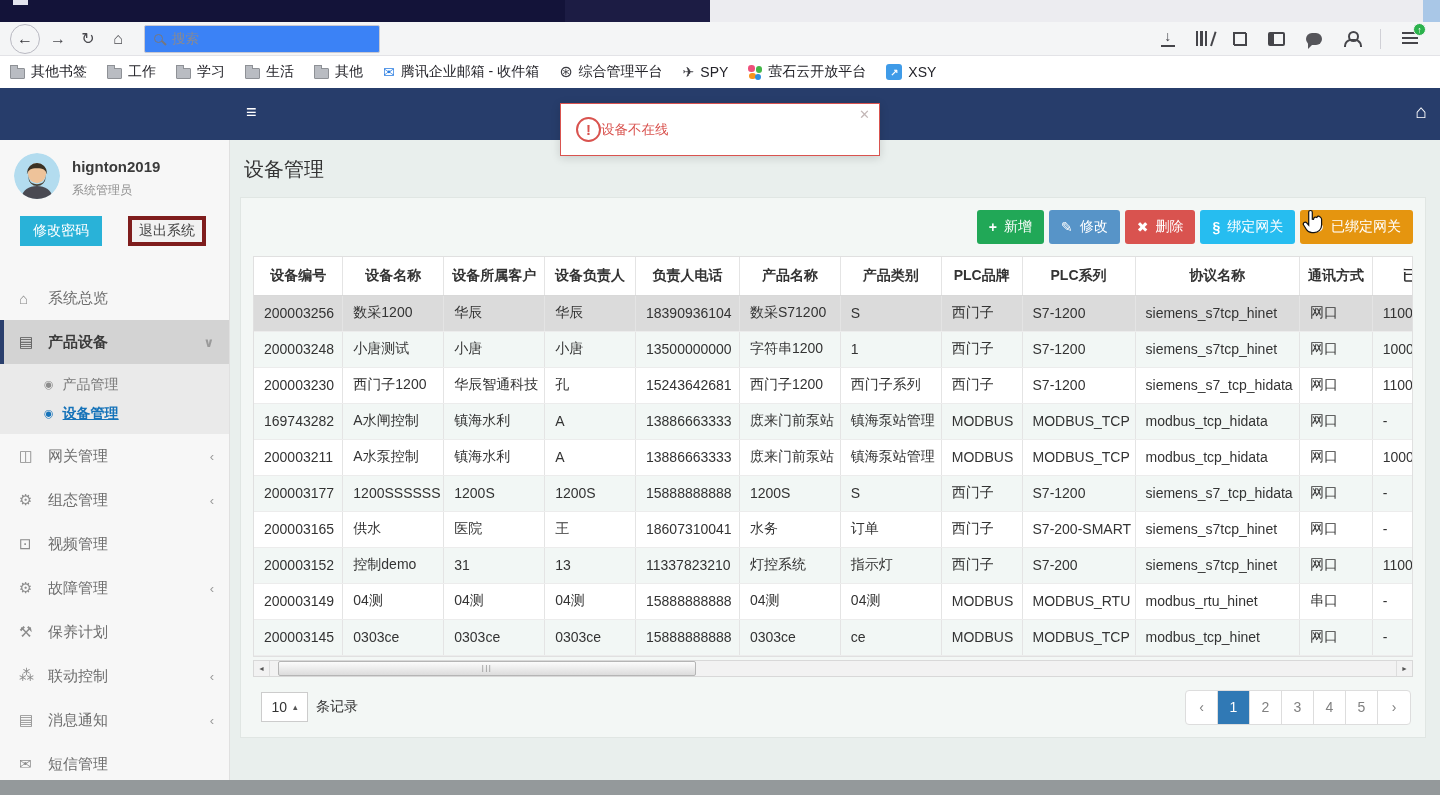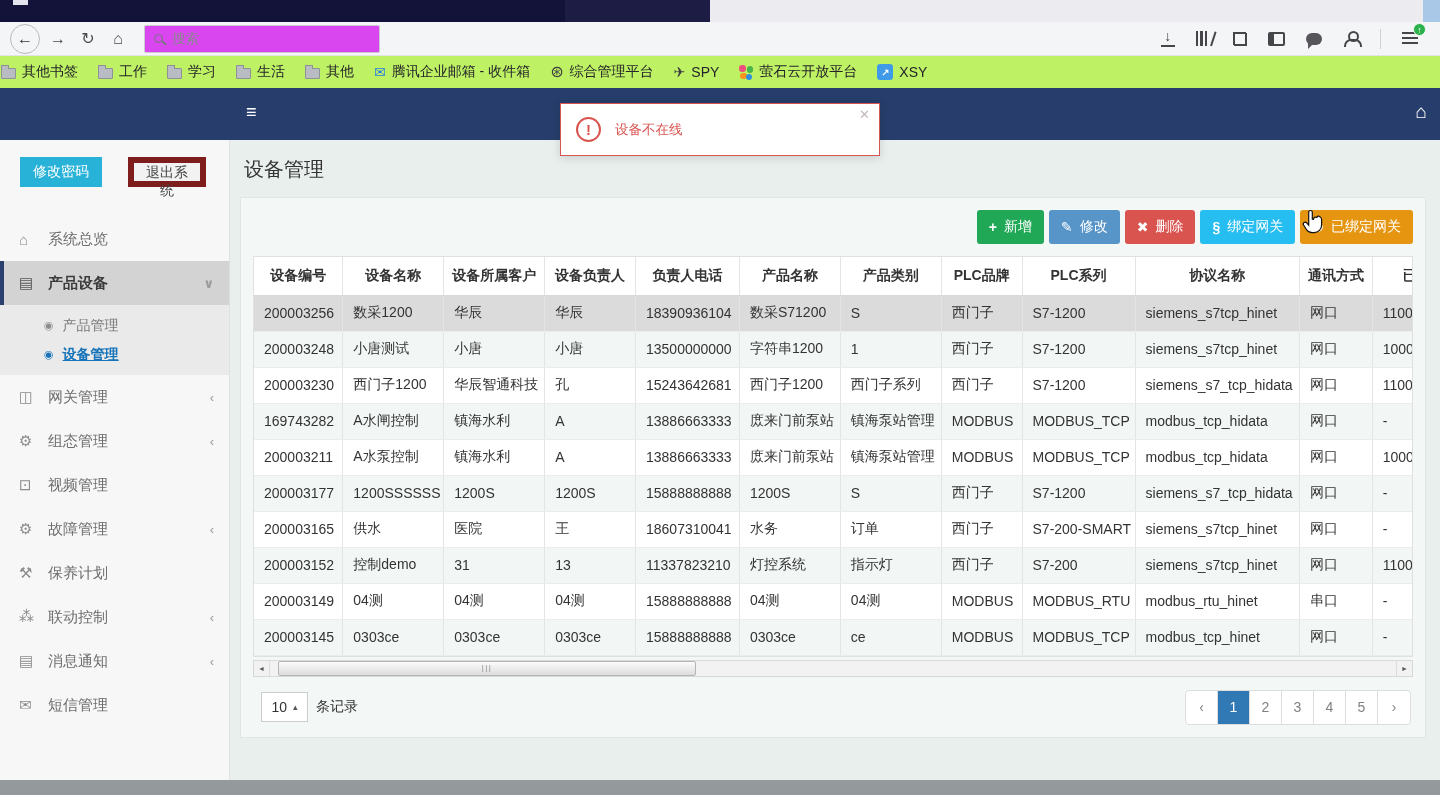--- a/index.html
+++ b/index.html
@@ -25,21 +25,21 @@
   .blocked-ic::after { content:""; position:absolute; left:-1px; top:6px; width:15px; height:2px; background:#e06a5a; transform:rotate(-40deg); }
   .perm-ic { position:relative; width:13px; height:10px; flex:0 0 auto; }
   .perm-ic::before { content:""; position:absolute; top:1px; left:0; width:13px; height:2px; background:#4a4a4f; box-shadow:0 6px 0 #4a4a4f; }
   .perm-ic::after { content:""; position:absolute; top:0; left:2px; width:4px; height:4px; border-radius:50%; background:#4a4a4f; box-shadow:6px 6px 0 #4a4a4f; }
   .url-text { font-size:13.5px; color:#74747a; white-space:nowrap; overflow:hidden; }
   .url-domain { color:#0c0c0d; }
   .zoom-pill { margin-left:auto; border:1px solid #b6b6bf; border-radius:10px; padding:1px 9px; font-size:11.5px; color:#0c0c0d; background:#f6f6f8; white-space:nowrap; }
   .url-dots { font-size:15px; color:#4a4a4f; margin-left:6px; }
   .url-star { font-size:16px; color:#4a4a4f; margin-left:6px; }
 
-  .bsearch { width:236px; height:28px; background:#d946ef; border:1px solid #c9c9d2; border-radius:2px; display:flex; align-items:center; padding:0 9px; margin-left:10px; gap:7px; }
+  .bsearch { width:236px; height:28px; background:#3b82f6; border:1px solid #c9c9d2; border-radius:2px; display:flex; align-items:center; padding:0 9px; margin-left:10px; gap:7px; }
   .mag-ic { width:9px; height:9px; border:1.6px solid #77777d; border-radius:50%; position:relative; flex:0 0 auto; }
   .mag-ic::after { content:""; position:absolute; width:6px; height:1.7px; background:#77777d; transform:rotate(45deg); right:-5px; bottom:-2px; }
   .bsearch input { border:none; outline:none; width:100%; font-size:13.5px; color:#333; background:transparent; font-family:inherit; }
   .bsearch input::placeholder { color:#8a8a90; }
 
   .right-tools { margin-left:auto; display:flex; align-items:center; gap:21px; padding-right:8px; }
   .dl-ic { position:relative; width:14px; height:17px; text-align:center; font-size:14px; line-height:13px; color:#45454a; font-weight:bold; }
   .dl-ic::after { content:""; position:absolute; left:0; right:0; bottom:0; height:2px; background:#45454a; }
   .lib-ic { display:flex; gap:2.5px; height:15px; align-items:flex-end; }
   .lib-ic i { width:2.2px; height:15px; background:#45454a; }
@@ -52,21 +52,21 @@
   .bubble-ic { position:relative; width:16px; height:12px; background:#55555a; border-radius:6px; }
   .bubble-ic::after { content:""; position:absolute; left:2px; bottom:-4px; border:3px solid transparent; border-top-color:#55555a; border-left-color:#55555a; }
   .person-ic { position:relative; width:16px; height:16px; }
   .person-ic::before { content:""; position:absolute; left:4.5px; top:0; width:7px; height:7px; border-radius:50%; border:2px solid #45454a; }
   .person-ic::after { content:""; position:absolute; left:1px; bottom:0; width:14px; height:6px; border:2px solid #45454a; border-bottom:none; border-radius:7px 7px 0 0; }
   .tool-sep { width:1px; height:20px; background:#d0d0d6; }
   .burger { position:relative; width:16px; height:13px; margin-right:4px; }
   .burger::before { content:""; position:absolute; left:0; top:0; width:16px; height:2px; background:#45454a; box-shadow:0 5px 0 #45454a, 0 10px 0 #45454a; }
   .up-badge { position:absolute; right:-8px; top:-9px; width:13px; height:13px; border-radius:50%; background:#2bb24c; color:#fff; font-size:9px; line-height:12px; text-align:center; border:1px solid #f4f5f6; font-weight:bold; }
 
-  .bookmarksbar { height:32px; background:#bef264; display:flex; align-items:center; padding:0 1px; gap:20px; font-size:14px; color:#24242a; }
+  .bookmarksbar { height:32px; background:#ffffff; display:flex; align-items:center; padding:0 10px; gap:20px; font-size:14px; color:#24242a; }
   .bm-item { display:flex; align-items:center; gap:6px; white-space:nowrap; }
   .bicon { flex:0 0 auto; }
   .bicon.folder { width:15px; height:11px; background:#b9bcc2; border:1px solid #8e9196; border-radius:1px; position:relative; margin-top:2px; }
   .bicon.folder::before { content:""; position:absolute; top:-4px; left:-1px; width:6px; height:3px; background:#b9bcc2; border:1px solid #8e9196; border-bottom:none; }
   .bicon.glyph { font-size:14px; line-height:1; }
   .bicon.exmail { color:#2a7de1; }
   .bicon.globe { color:#3c3c42; font-size:16px; }
   .bicon.plane { color:#3c3c42; }
   .bicon.ezviz { position:relative; width:14px; height:14px; }
   .bicon.ezviz i { position:absolute; width:6.5px; height:6.5px; border-radius:50%; }
@@ -76,32 +76,32 @@
   .bicon.ezviz .d3 { right:1px; bottom:-1px; background:#2e8ee0; }
   .bicon.xsy { width:16px; height:16px; border-radius:3px; background:#3f9be8; color:#fff; font-size:10px; font-weight:bold; display:flex; align-items:center; justify-content:center; }
 
   
   .navbar { position:relative; height:52px; background:#273d6b; }
   .nav-burger { position:absolute; left:246px; top:15px; color:#fff; font-size:18px; line-height:1; font-weight:bold; }
   .nav-home { position:absolute; right:13px; top:14px; color:#fff; font-size:19px; line-height:1; }
 
   .alert-box { position:absolute; left:560px; top:103px; width:320px; height:53px; background:#fff; border:1px solid #d9534f; box-shadow:0 2px 9px rgba(0,0,0,.14); z-index:20; display:flex; align-items:center; padding:0 15px; }
   .alert-icon { width:25px; height:25px; border:2px solid #d9534f; border-radius:50%; color:#d9534f; font-weight:bold; font-size:15px; display:flex; align-items:center; justify-content:center; flex:0 0 auto; }
-  .alert-msg { color:#d9534f; font-size:13.5px; margin-left:14px; }
+  .alert-msg { color:#d9534f; font-size:13.5px; }
   .alert-close { position:absolute; top:4px; right:9px; color:#c3b7b7; font-size:13px; font-weight:bold; line-height:1; }
 
   .layout { display:flex; height:640px; }
   .sidebar { width:230px; flex:0 0 auto; background:#f7f7f7; border-right:1px solid #e0e0e0; }
   .user-card { display:flex; align-items:flex-start; padding:13px 14px 0; gap:12px; }
   .avatar { width:46px; height:46px; border-radius:50%; overflow:hidden; flex:0 0 auto; }
   .user-name { font-size:15px; font-weight:bold; color:#3b3b3b; margin-top:5px; }
   .user-role { font-size:12px; color:#8e8e8e; margin-top:7px; }
   .side-btns { display:flex; padding:17px 14px 0 20px; gap:26px; }
   .btn-cyan { width:82px; height:30px; background:#29b2d8; color:#fff; border:none; font-size:14px; font-family:inherit; }
-  .btn-gray { width:78px; height:30px; background:#f2f2f2; color:#444; border:6px solid #7f1d1d; font-size:14px; font-family:inherit; }
+  .btn-gray { width:78px; height:30px; background:#f2f2f2; color:#444; border:4px solid #7f1d1d; font-size:14px; font-family:inherit; }
 
   .sidebar-menu { margin-top:30px; }
   .menu-item { display:flex; align-items:center; height:44px; padding:0 15px 0 19px; color:#6d6d6d; font-size:15px; }
   .menu-item .mi-icon { width:24px; color:#8c8c8c; font-size:15px; flex:0 0 auto; }
   .menu-item .mi-label { margin-left:5px; }
   .mi-chevron { margin-left:auto; color:#9a9a9a; font-size:13px; }
   .menu-item.active { background:#d3d3d3; border-left:4px solid #2a3f6d; padding-left:15px; color:#3c3c3c; font-weight:bold; }
   .menu-item.active .mi-icon { color:#555; }
   .submenu { background:#eaeaea; padding:6px 0; }
   .sub-item { display:flex; align-items:center; height:29px; padding-left:44px; font-size:14px; color:#787878; }
@@ -240,20 +240,35 @@
 
   <div class="alert-box">
     <span class="alert-icon">!</span>
     <span class="alert-msg">设备不在线</span>
     <span class="alert-close">✕</span>
   </div>
 
   <div class="layout">
 
     <aside class="sidebar">
+      <div class="user-card">
+        <span class="avatar">
+          <svg width="46" height="46" viewBox="0 0 48 48">
+            <circle cx="24" cy="24" r="24" fill="#b3dcef"></circle>
+            <ellipse cx="24" cy="21" rx="9.5" ry="10.5" fill="#eec39a"></ellipse>
+            <path d="M13.5 21a10.5 10.5 0 0 1 21 0v1.5c-1.5-5-4-6.5-10.5-6.5s-9 1.5-10.5 6.5z" fill="#3a3124"></path>
+            <path d="M15 22v3.5a9 9 0 0 0 18 0V22c0 8-3.5 10.5-9 10.5S15 30 15 22z" fill="#3a3124" opacity="0.9"></path>
+            <path d="M7 48c2-9.5 8.5-13.5 17-13.5S39 38.5 41 48z" fill="#4a4a52"></path>
+          </svg>
+        </span>
+        <div>
+          <div class="user-name">hignton2019</div>
+          <div class="user-role">系统管理员</div>
+        </div>
+      </div>
       <div class="side-btns">
         <button class="btn-cyan">修改密码</button>
         <button class="btn-gray">退出系统</button>
       </div>
       <nav class="sidebar-menu">
           <div class="menu-item">
             <span class="mi-icon">⌂</span>
             <span class="mi-label">系统总览</span>
           </div>
           <div class="menu-item active">

